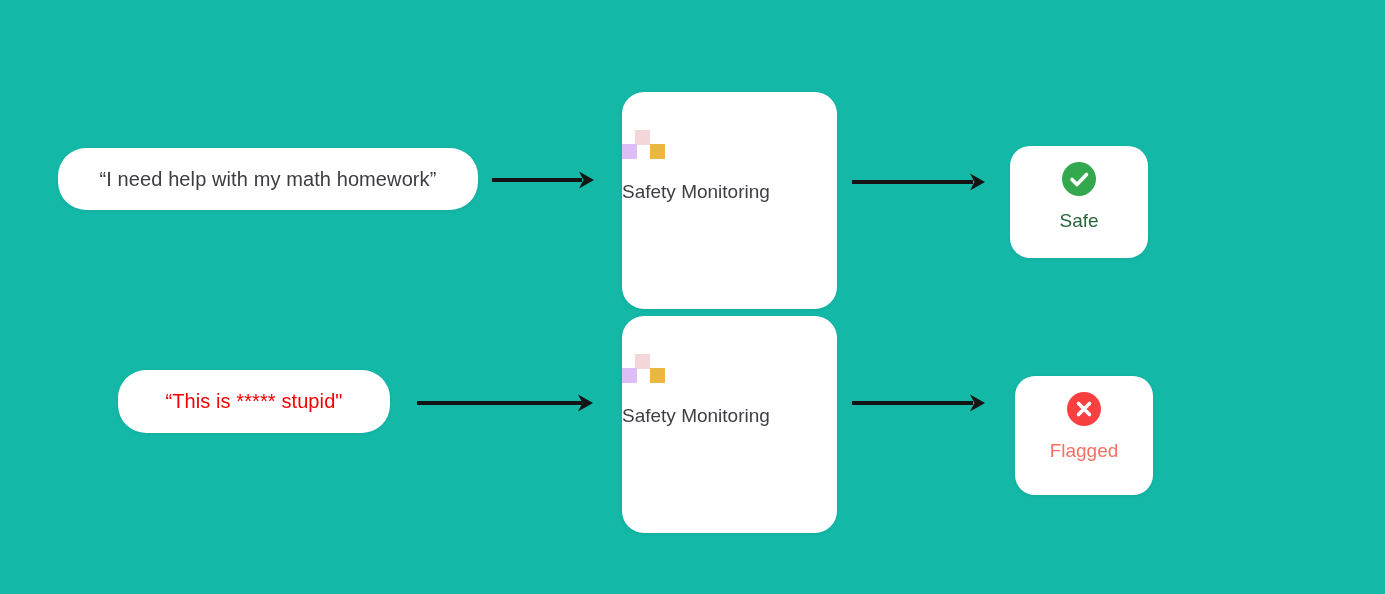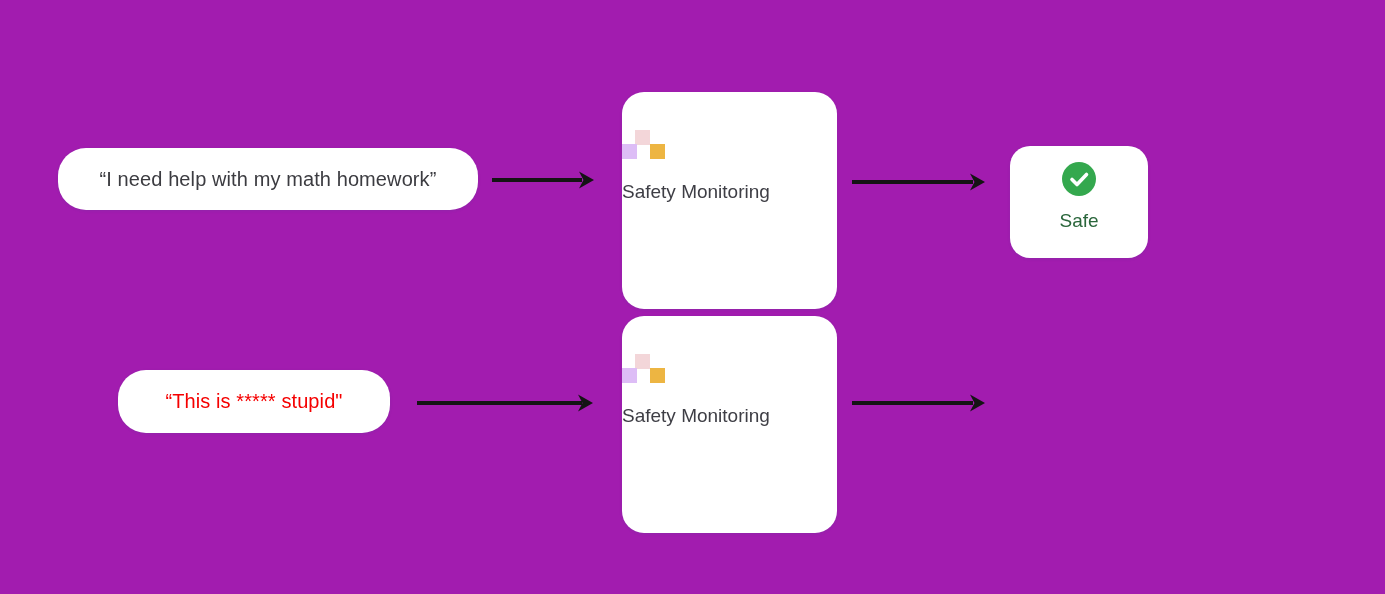--- a/index.html
+++ b/index.html
@@ -79,21 +79,21 @@
     font-size: 19px;
     white-space: nowrap;
   }
   .arrow {
     position: absolute;
   }
 </style>
 </head>
 <body>
 
-<div id="canvas" style="background: #a21caf;">
+<div id="canvas" style="background: #14b8a6;">
 
   <div class="node msg-bubble" style="left:58px; top:148px; width:420px; height:62px;">
     <span class="msg-text" style="color: rgb(60, 60, 65);">“I need help with my math homework”</span>
   </div>
 
   <svg class="arrow" style="left:490px; top:168px;" width="106" height="24">
     <path d="M2 12 H92" stroke-width="4" fill="none" style="stroke: rgb(20, 20, 20);"></path>
     <path d="M104 12 L89 3.5 L93.5 12 L89 20.5 Z" style="fill: rgb(20, 20, 20);"></path>
   </svg>
 
@@ -135,14 +135,21 @@
       <span class="sq sq-orange" style="background: rgb(237, 181, 66);"></span>
     </div>
     <div class="monitor-label">Safety Monitoring</div>
   </div>
 
   <svg class="arrow" style="left:850px; top:391px;" width="137" height="24">
     <path d="M2 12 H123" stroke-width="4" fill="none" style="stroke: rgb(20, 20, 20);"></path>
     <path d="M135 12 L120 3.5 L124.5 12 L120 20.5 Z" style="fill: rgb(20, 20, 20);"></path>
   </svg>
 
+  <div class="node result-node" style="left:1015px; top:344px; height:119px;">
+    <svg class="badge" viewBox="0 0 34 34">
+      <circle cx="17" cy="17" r="17" style="fill: rgb(249, 63, 63);"></circle>
+      <path d="M11.5 11.5 L22.5 22.5 M22.5 11.5 L11.5 22.5" stroke="#ffffff" stroke-width="3.6" stroke-linecap="round"></path>
+    </svg>
+    <div class="result-label" style="color: rgb(249, 112, 99);">Flagged</div>
+  </div>
 
 </div>
 
 </body></html>

